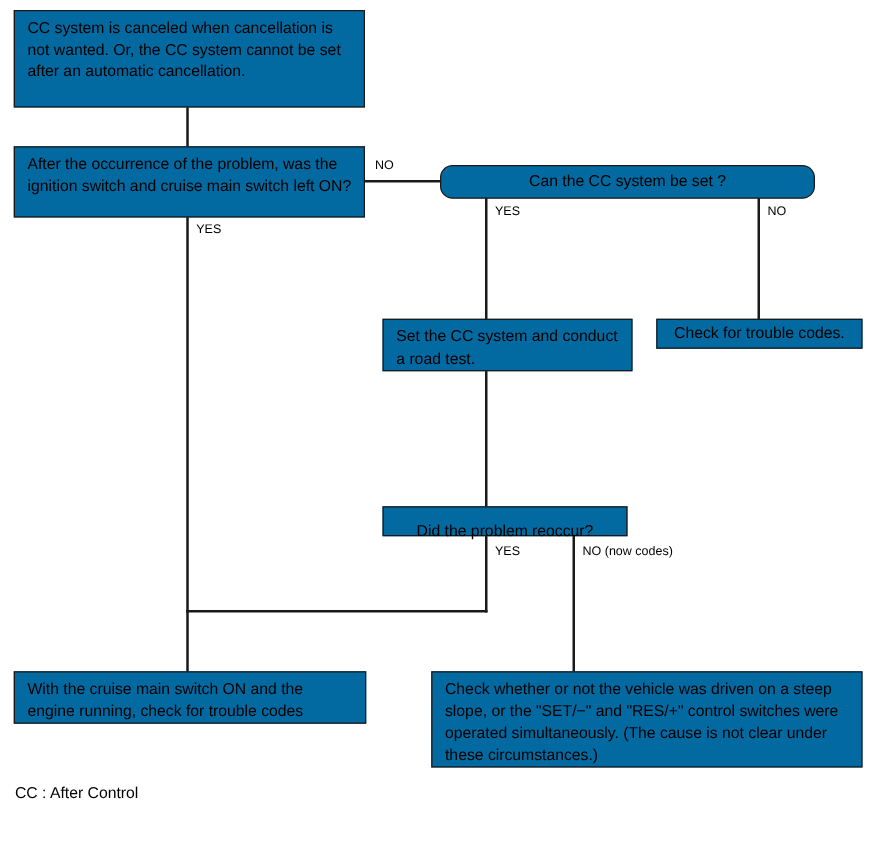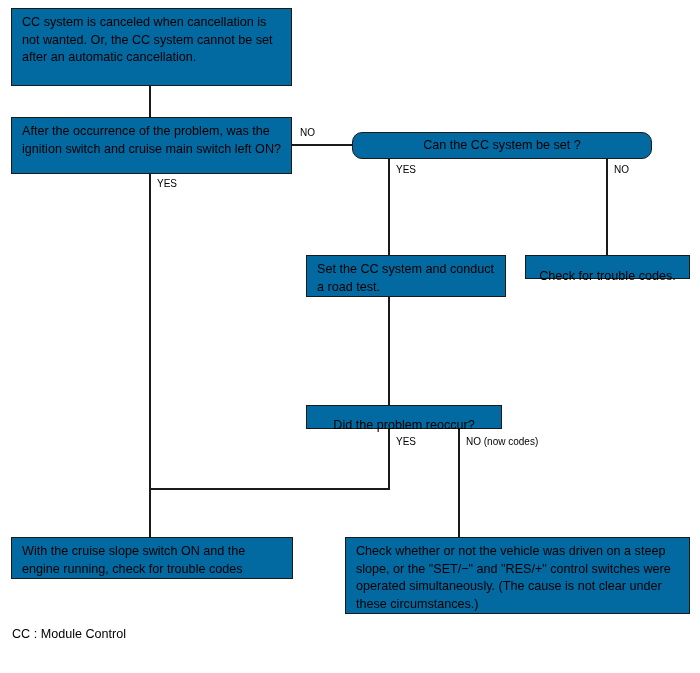--- a/index.html
+++ b/index.html
@@ -86,35 +86,35 @@
 
   <div class="box" style="left:11px; top:8px; width:281px; height:78px;">CC system is canceled when cancellation is not wanted.
 Or, the CC system cannot be set after an automatic cancellation.</div>
 
   <div class="box" style="left:11px; top:117px; width:281px; height:57px;">After the occurrence of the problem, was the ignition switch and cruise main switch left ON?</div>
 
   <div class="box center" style="left:352px; top:132px; width:300px; height:27px; padding-top:4px;border-radius:10px;">Can the CC system be set ?</div>
 
   <div class="box" style="left:306px; top:255px; width:200px; height:42px;">Set the CC system and conduct a road test.</div>
 
-  <div class="box center" style="left:525px; top:255px; width:165px; height:24px; padding-top:12px;">Check for trouble codes.</div>
+  <div class="box center" style="left:525px; top:255px; width:165px; height:24px; padding-top:2px;">Check for trouble codes.</div>
 
   <div class="box center" style="left:306px; top:405px; width:196px; height:24px; padding-top:11px;">Did the problem reoccur?</div>
 
-  <div class="box" style="left:11px; top:537px; width:282px; height:42px;">With the cruise slope switch ON and the engine running, check for trouble codes</div>
+  <div class="box" style="left:11px; top:537px; width:282px; height:42px;">With the cruise main switch ON and the engine running, check for trouble codes</div>
 
   <div class="box" style="left:345px; top:537px; width:345px; height:77px;">Check whether or not the vehicle was driven on a steep slope, or the "SET/−" and "RES/+" control switches were operated simultaneously. (The cause is not clear under these circumstances.)</div>
 
   <div class="lbl" style="left:300px; top:125px;">NO</div>
 
   <div class="lbl" style="left:157px; top:176px;">YES</div>
 
   <div class="lbl" style="left:396px; top:162px;">YES</div>
 
   <div class="lbl" style="left:614px; top:162px;">NO</div>
 
   <div class="lbl" style="left:396px; top:434px;">YES</div>
 
   <div class="lbl" style="left:466px; top:434px;">NO (now codes)</div>
 
-  <div class="legend" style="left:12px; top:626px;">CC : Module Control</div>
+  <div class="legend" style="left:12px; top:626px;">CC : After Control</div>
 
 </div>
 
 </body></html>

